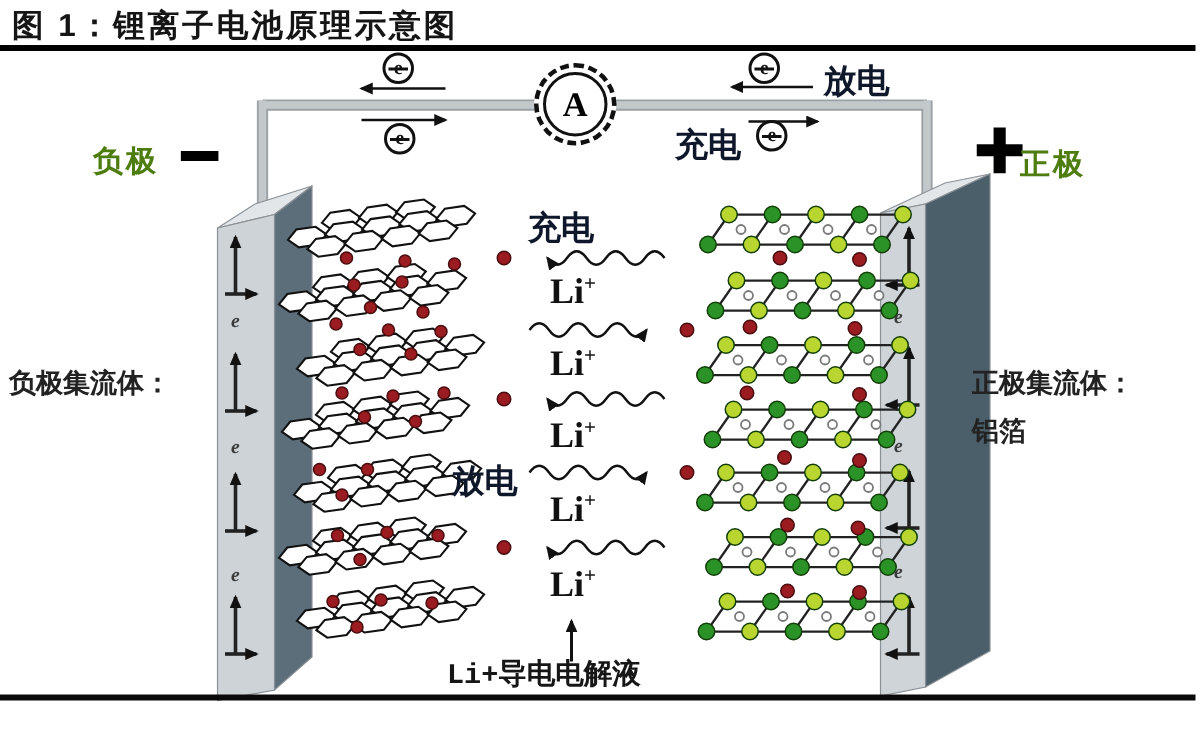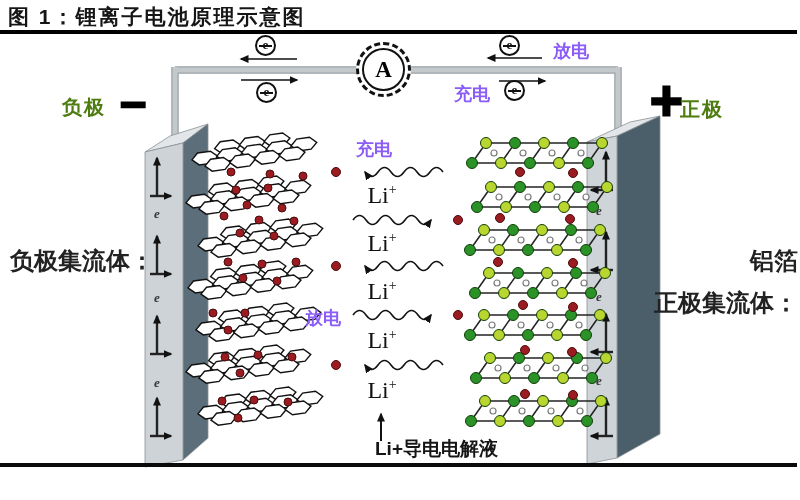--- a/index.html
+++ b/index.html
@@ -9,28 +9,28 @@
              letter-spacing:2px;font-family:"Liberation Sans",sans-serif;}
   .title-rule{position:absolute;left:0;top:30px;width:797px;height:4px;background:#000;}
   .bottom-rule{position:absolute;left:0;top:463px;width:797px;height:4px;background:#0a0a0a;}
   .source{position:absolute;left:8px;top:474px;font-size:19px;font-weight:bold;
           letter-spacing:1px;font-family:"Liberation Serif",serif;color:#101010;}
   svg.layer{position:absolute;left:0;top:0;}
   .lbl{position:absolute;font-family:"Liberation Serif",serif;color:#4d7c0f;}
   .term{font-size:20px;font-weight:600;letter-spacing:2px;}
   .sign{position:absolute;font-weight:900;color:#000;line-height:1;
         -webkit-text-stroke:2.5px #000;font-family:"DejaVu Sans",sans-serif;}
-  .collector{position:absolute;text-align:right;font-family:"Liberation Serif",serif;
-             font-size:24px;font-weight:600;line-height:1.75;color:#222;}
-  .cn{font-size:18px;font-weight:600;text-align:center;color:#8b5cf6;}
+  .collector{position:absolute;text-align:left;font-family:"Liberation Serif",serif;
+             font-size:18px;font-weight:600;line-height:1.75;color:#222;}
+  .cn{font-size:22px;font-weight:600;text-align:center;color:#0f172a;}
   .li{position:absolute;left:350px;width:64px;text-align:center;
-      font-family:"Liberation Serif",serif;font-size:24px;font-weight:normal;color:#111;}
+      font-family:"Liberation Serif",serif;font-size:24px;font-weight:bold;color:#111;}
   .li sup{font-size:14px;}
-  .electrolyte{position:absolute;left:298px;top:436px;width:200px;text-align:right;
-               font-family:Liberation Sans, sans-serif;font-size:19px;font-weight:600;color:#161616;}
+  .electrolyte{position:absolute;left:298px;top:436px;width:200px;text-align:left;
+               font-family:Liberation Mono, monospace;font-size:19px;font-weight:600;color:#161616;}
   .ebadge{position:absolute;width:21px;height:21px;box-sizing:border-box;border:2px solid #111;
           border-radius:50%;background:#fff;text-align:center;line-height:16px;
           font-family:"Liberation Serif",serif;font-size:13px;font-weight:bold;color:#111;}
   .ebadge::after{content:"";position:absolute;left:2px;right:2px;top:48%;height:1.5px;background:#111;}
   .ammeter{position:absolute;left:356px;top:42px;width:55px;height:55px;box-sizing:border-box;
            border:3px dashed #111;border-radius:50%;background:#fff;}
   .ammeter-inner{position:absolute;left:3px;top:3px;right:3px;bottom:3px;border:2.5px solid #111;
                  border-radius:50%;display:flex;align-items:center;justify-content:center;
                  font-family:"Liberation Serif",serif;font-size:23px;font-weight:bold;color:#000;}
   .slab-e{position:absolute;font-family:"Liberation Serif",serif;font-style:italic;
@@ -236,22 +236,22 @@
 
   <div class="lbl term" style="left:62px;top:94px;">负极</div>
   <div class="sign" style="left:118px;top:86px;font-size:36px;">−</div>
   <div class="sign" style="left:648px;top:78px;font-size:44px;-webkit-text-stroke:3px #000;">+</div>
   <div class="lbl term" style="left:680px;top:96px;">正极</div>
 
   <div class="collector" style="left:6px;top:240px;width:148px;">
     <div>负极集流体：</div>
   </div>
   <div class="collector" style="left:648px;top:240px;width:150px;">
+    <div>正极集流体：</div>
     <div>铝箔</div>
-    <div>正极集流体：</div>
   </div>
 
   <div class="lbl cn" style="left:347px;top:137px;width:54px;">充电</div>
   <div class="lbl cn" style="left:299px;top:306px;width:48px;">放电</div>
 
   <div class="li" style="top:182px;"><span>Li</span><sup>+</sup></div>
   <div class="li" style="top:230px;"><span>Li</span><sup>+</sup></div>
   <div class="li" style="top:278px;"><span>Li</span><sup>+</sup></div>
   <div class="li" style="top:327px;"><span>Li</span><sup>+</sup></div>
   <div class="li" style="top:377px;"><span>Li</span><sup>+</sup></div>

